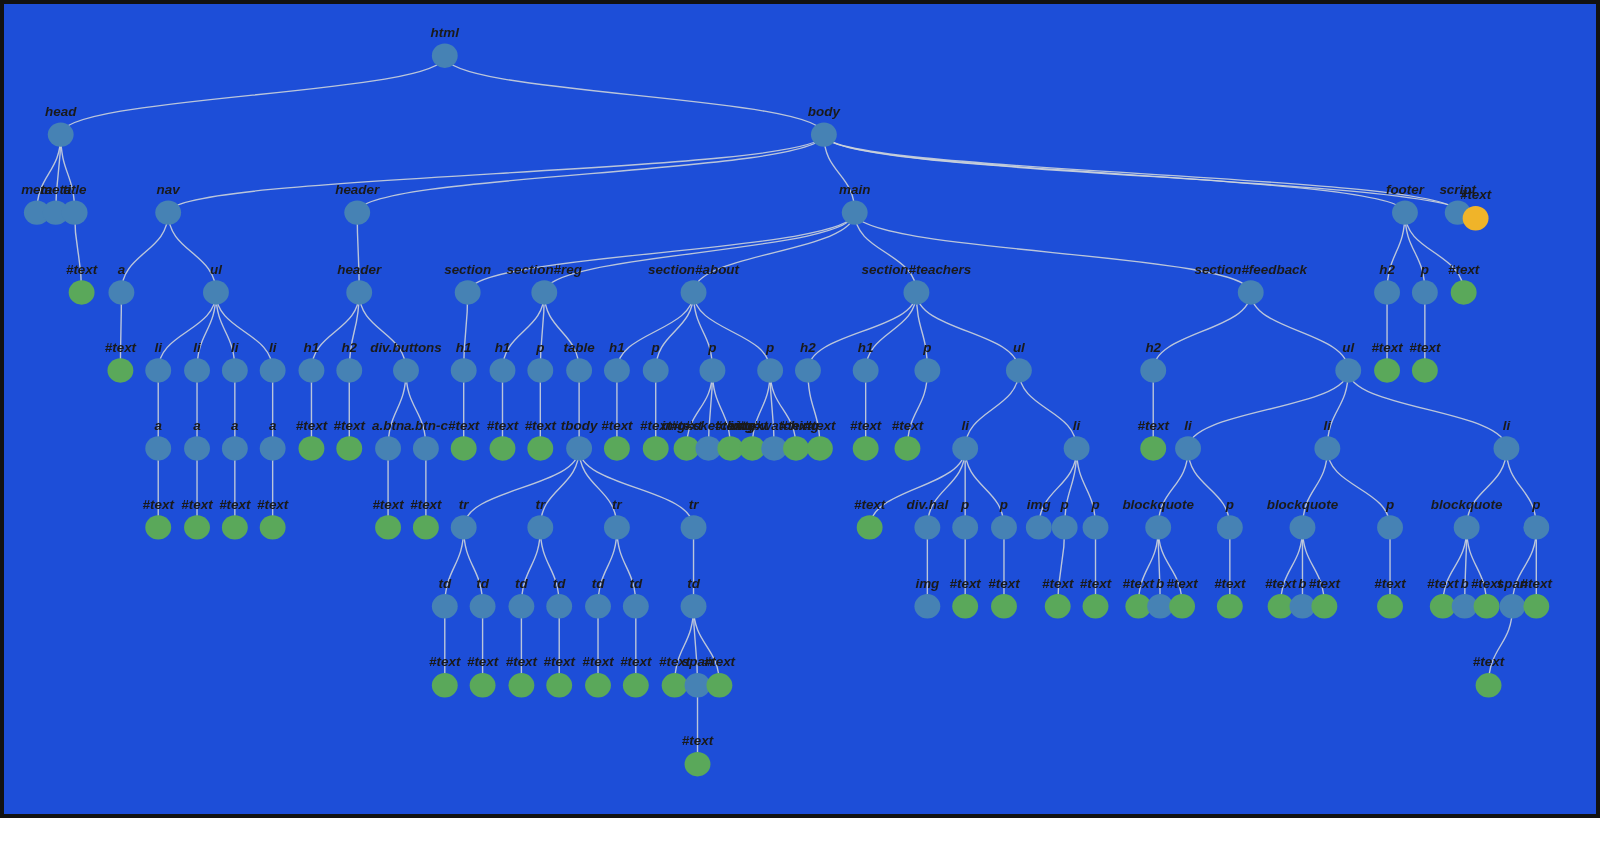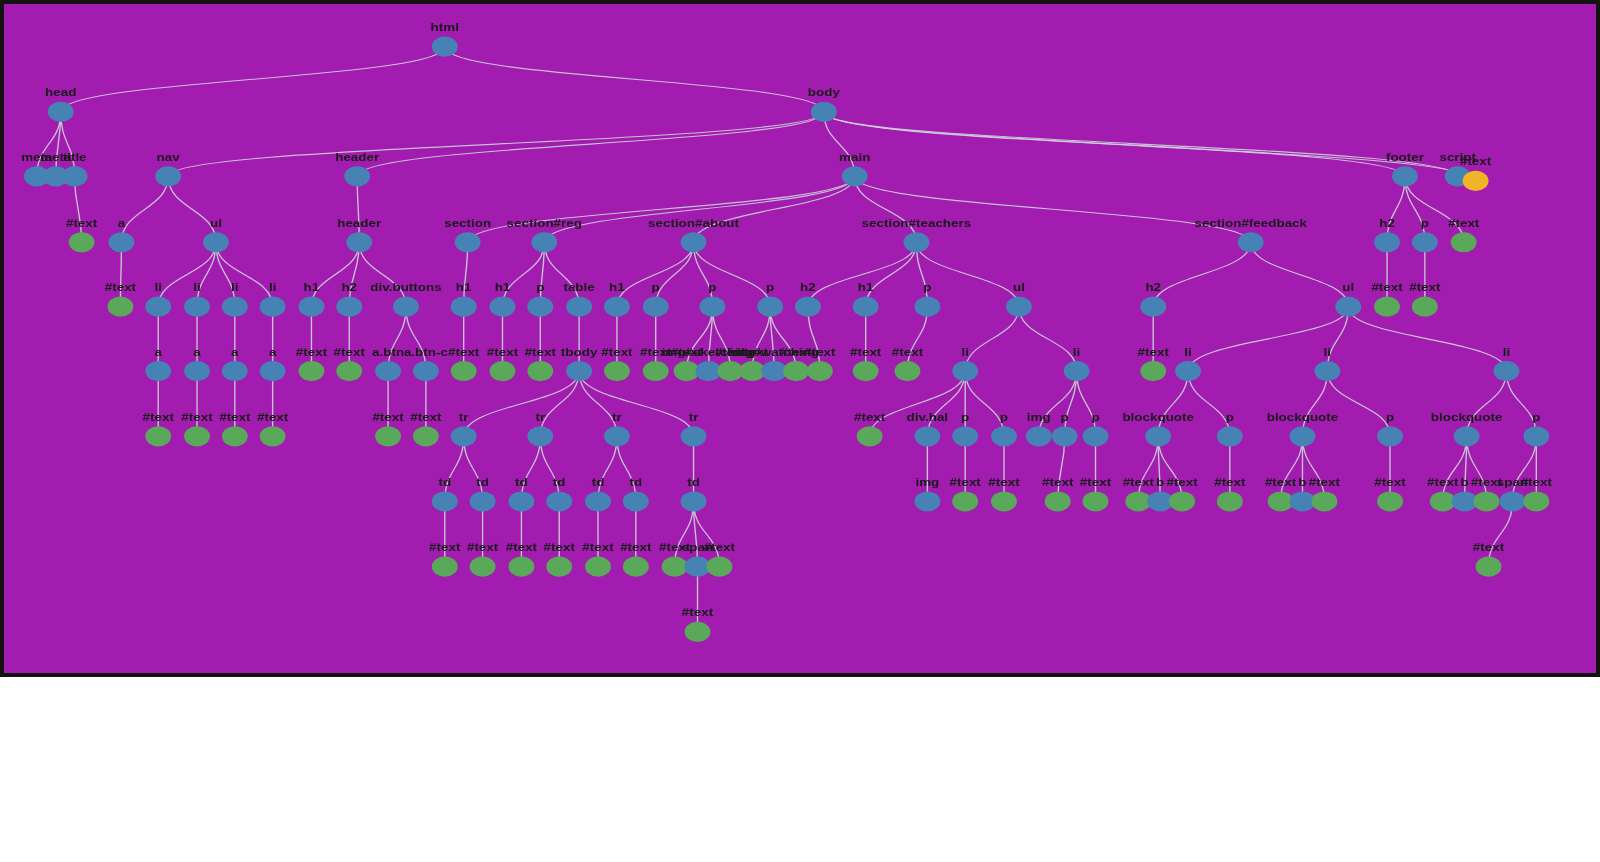--- a/index.html
+++ b/index.html
@@ -4,25 +4,26 @@
 <style>
   html, body {
     margin: 0;
     padding: 0;
     background: #ffffff;
     font-family: "Liberation Sans", sans-serif;
   }
   .frame {
     position: relative;
     width: 1600px;
-    height: 677px;
+    height: 818px;
     box-sizing: border-box;
     border: 4px solid #121212;
-    background: #a21caf;
+    background: #1d4ed8;
     overflow: hidden;
+    font-style: italic;
   }
   svg.tree {
     display: block;
     width: 100%;
     height: 100%;
   }
   .edge {
     fill: none;
     stroke: #ccd3da;
     stroke-width: 1.4;

